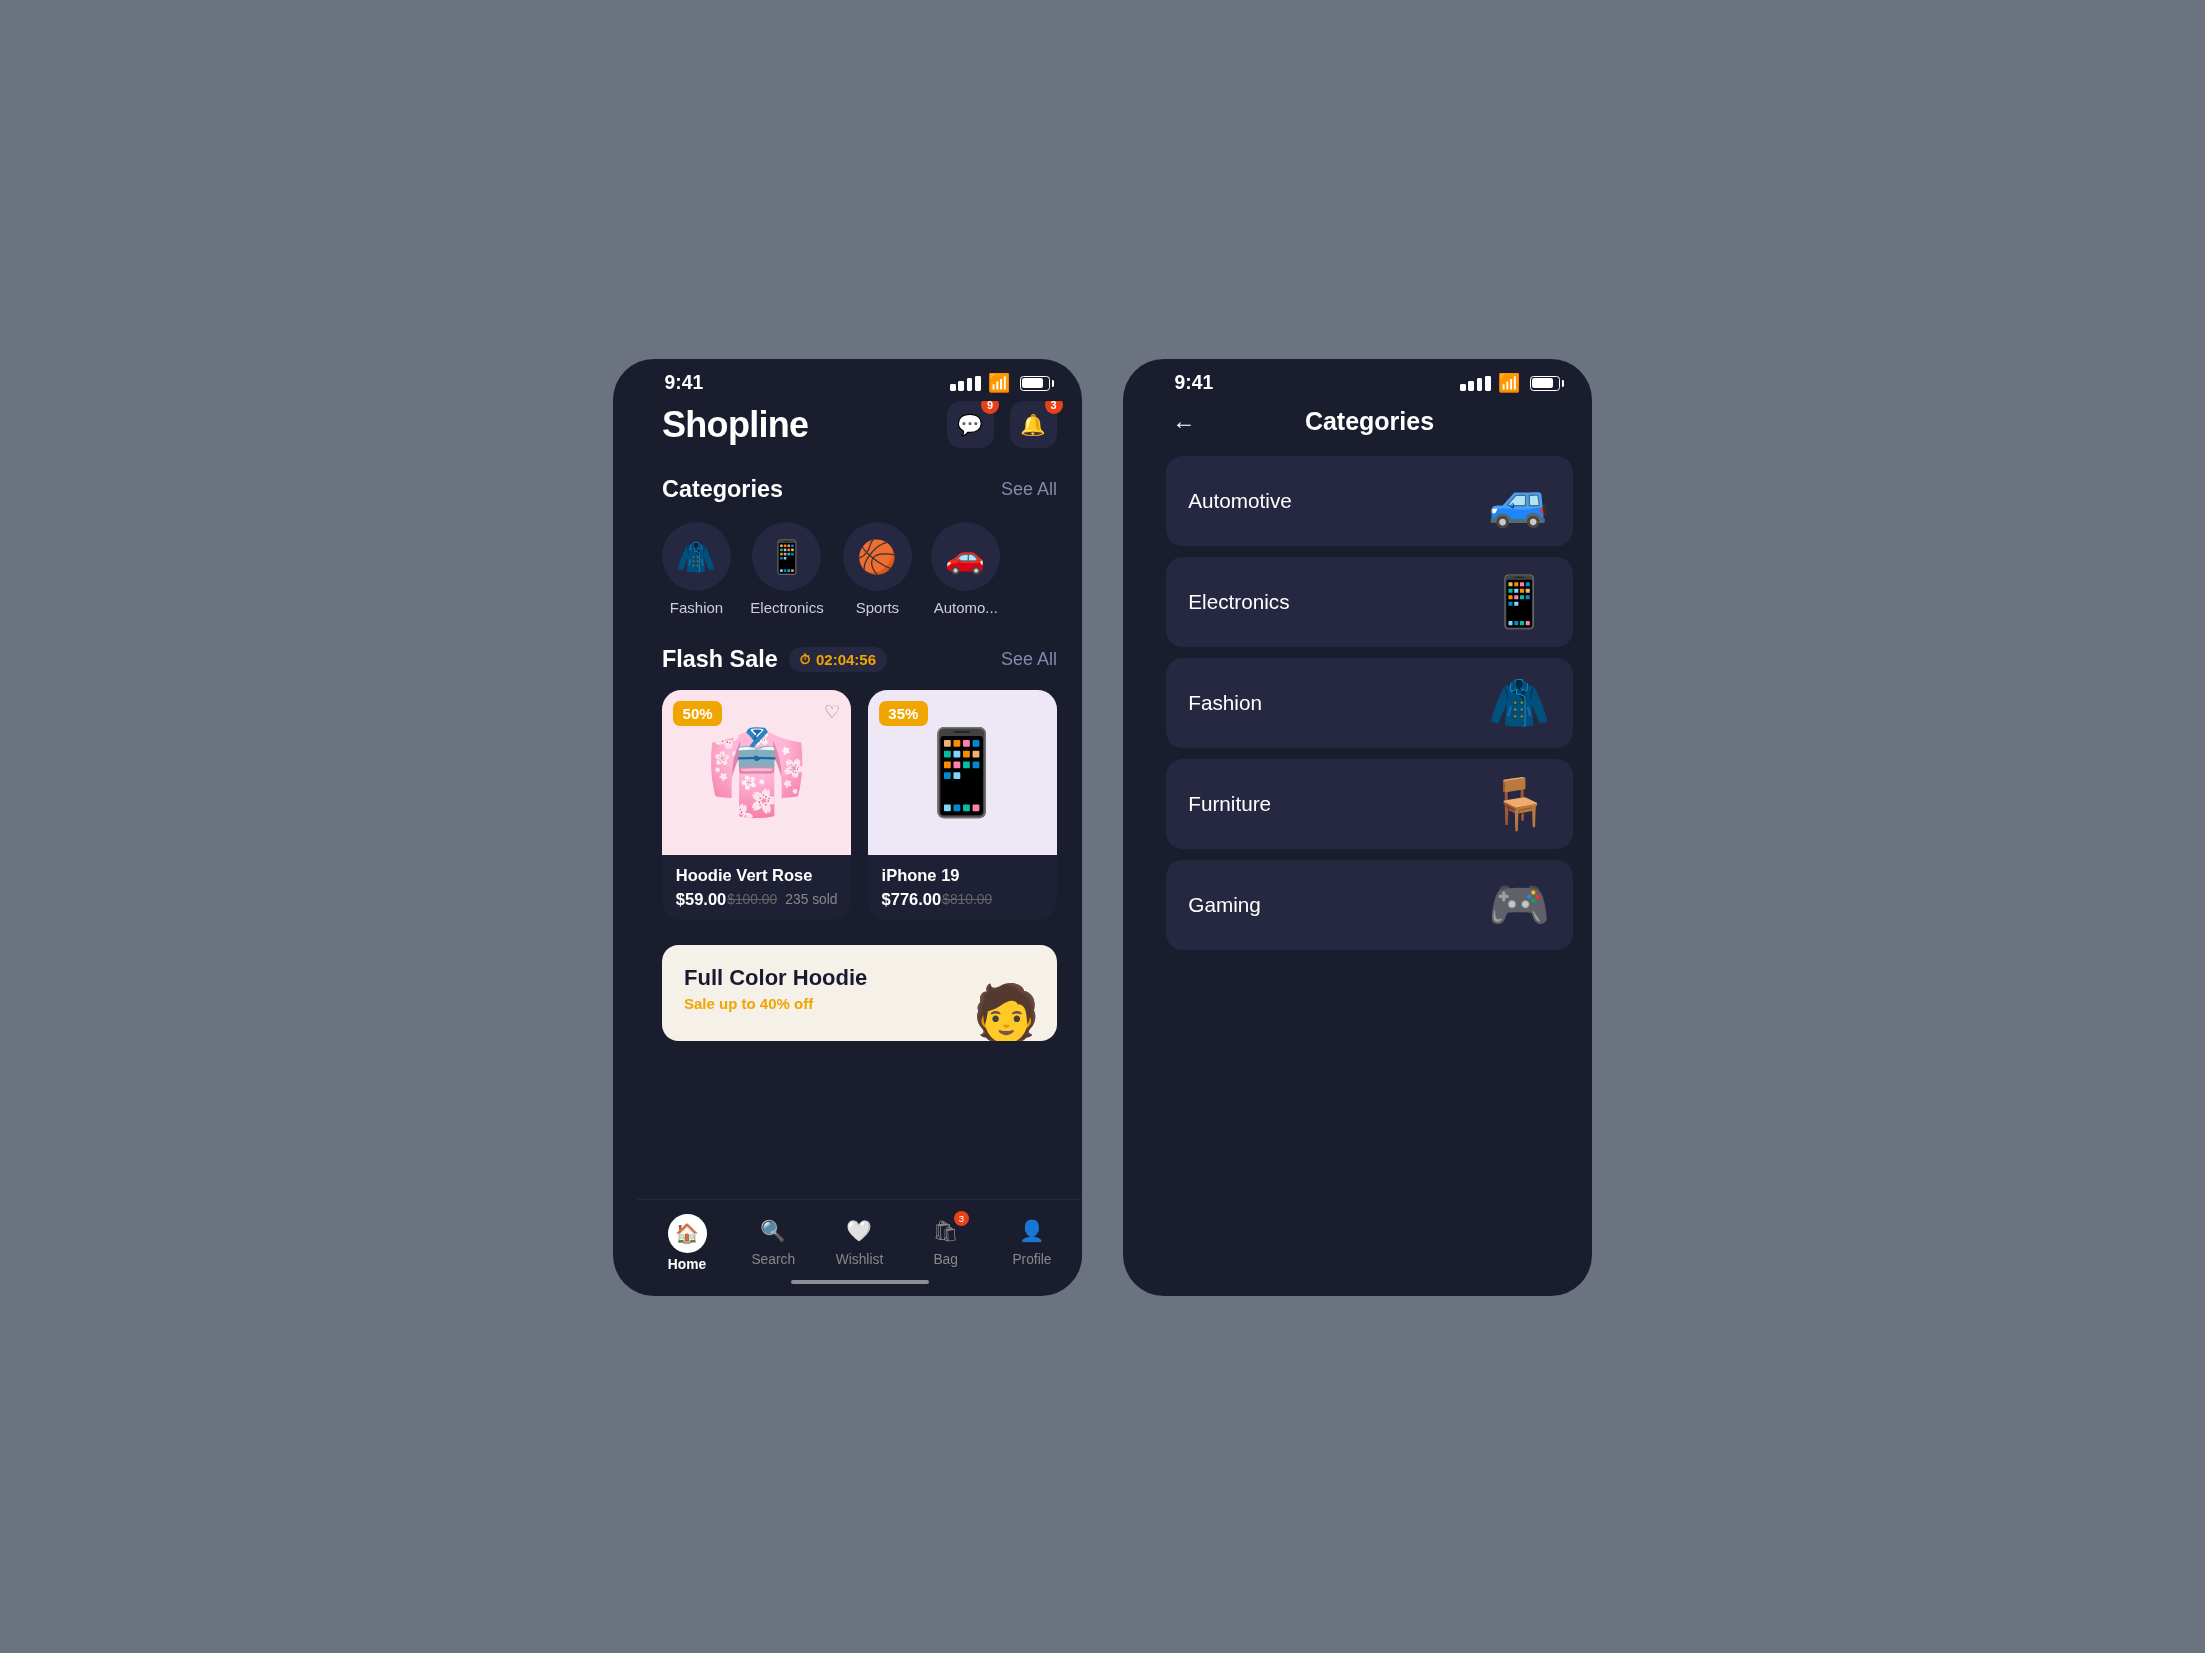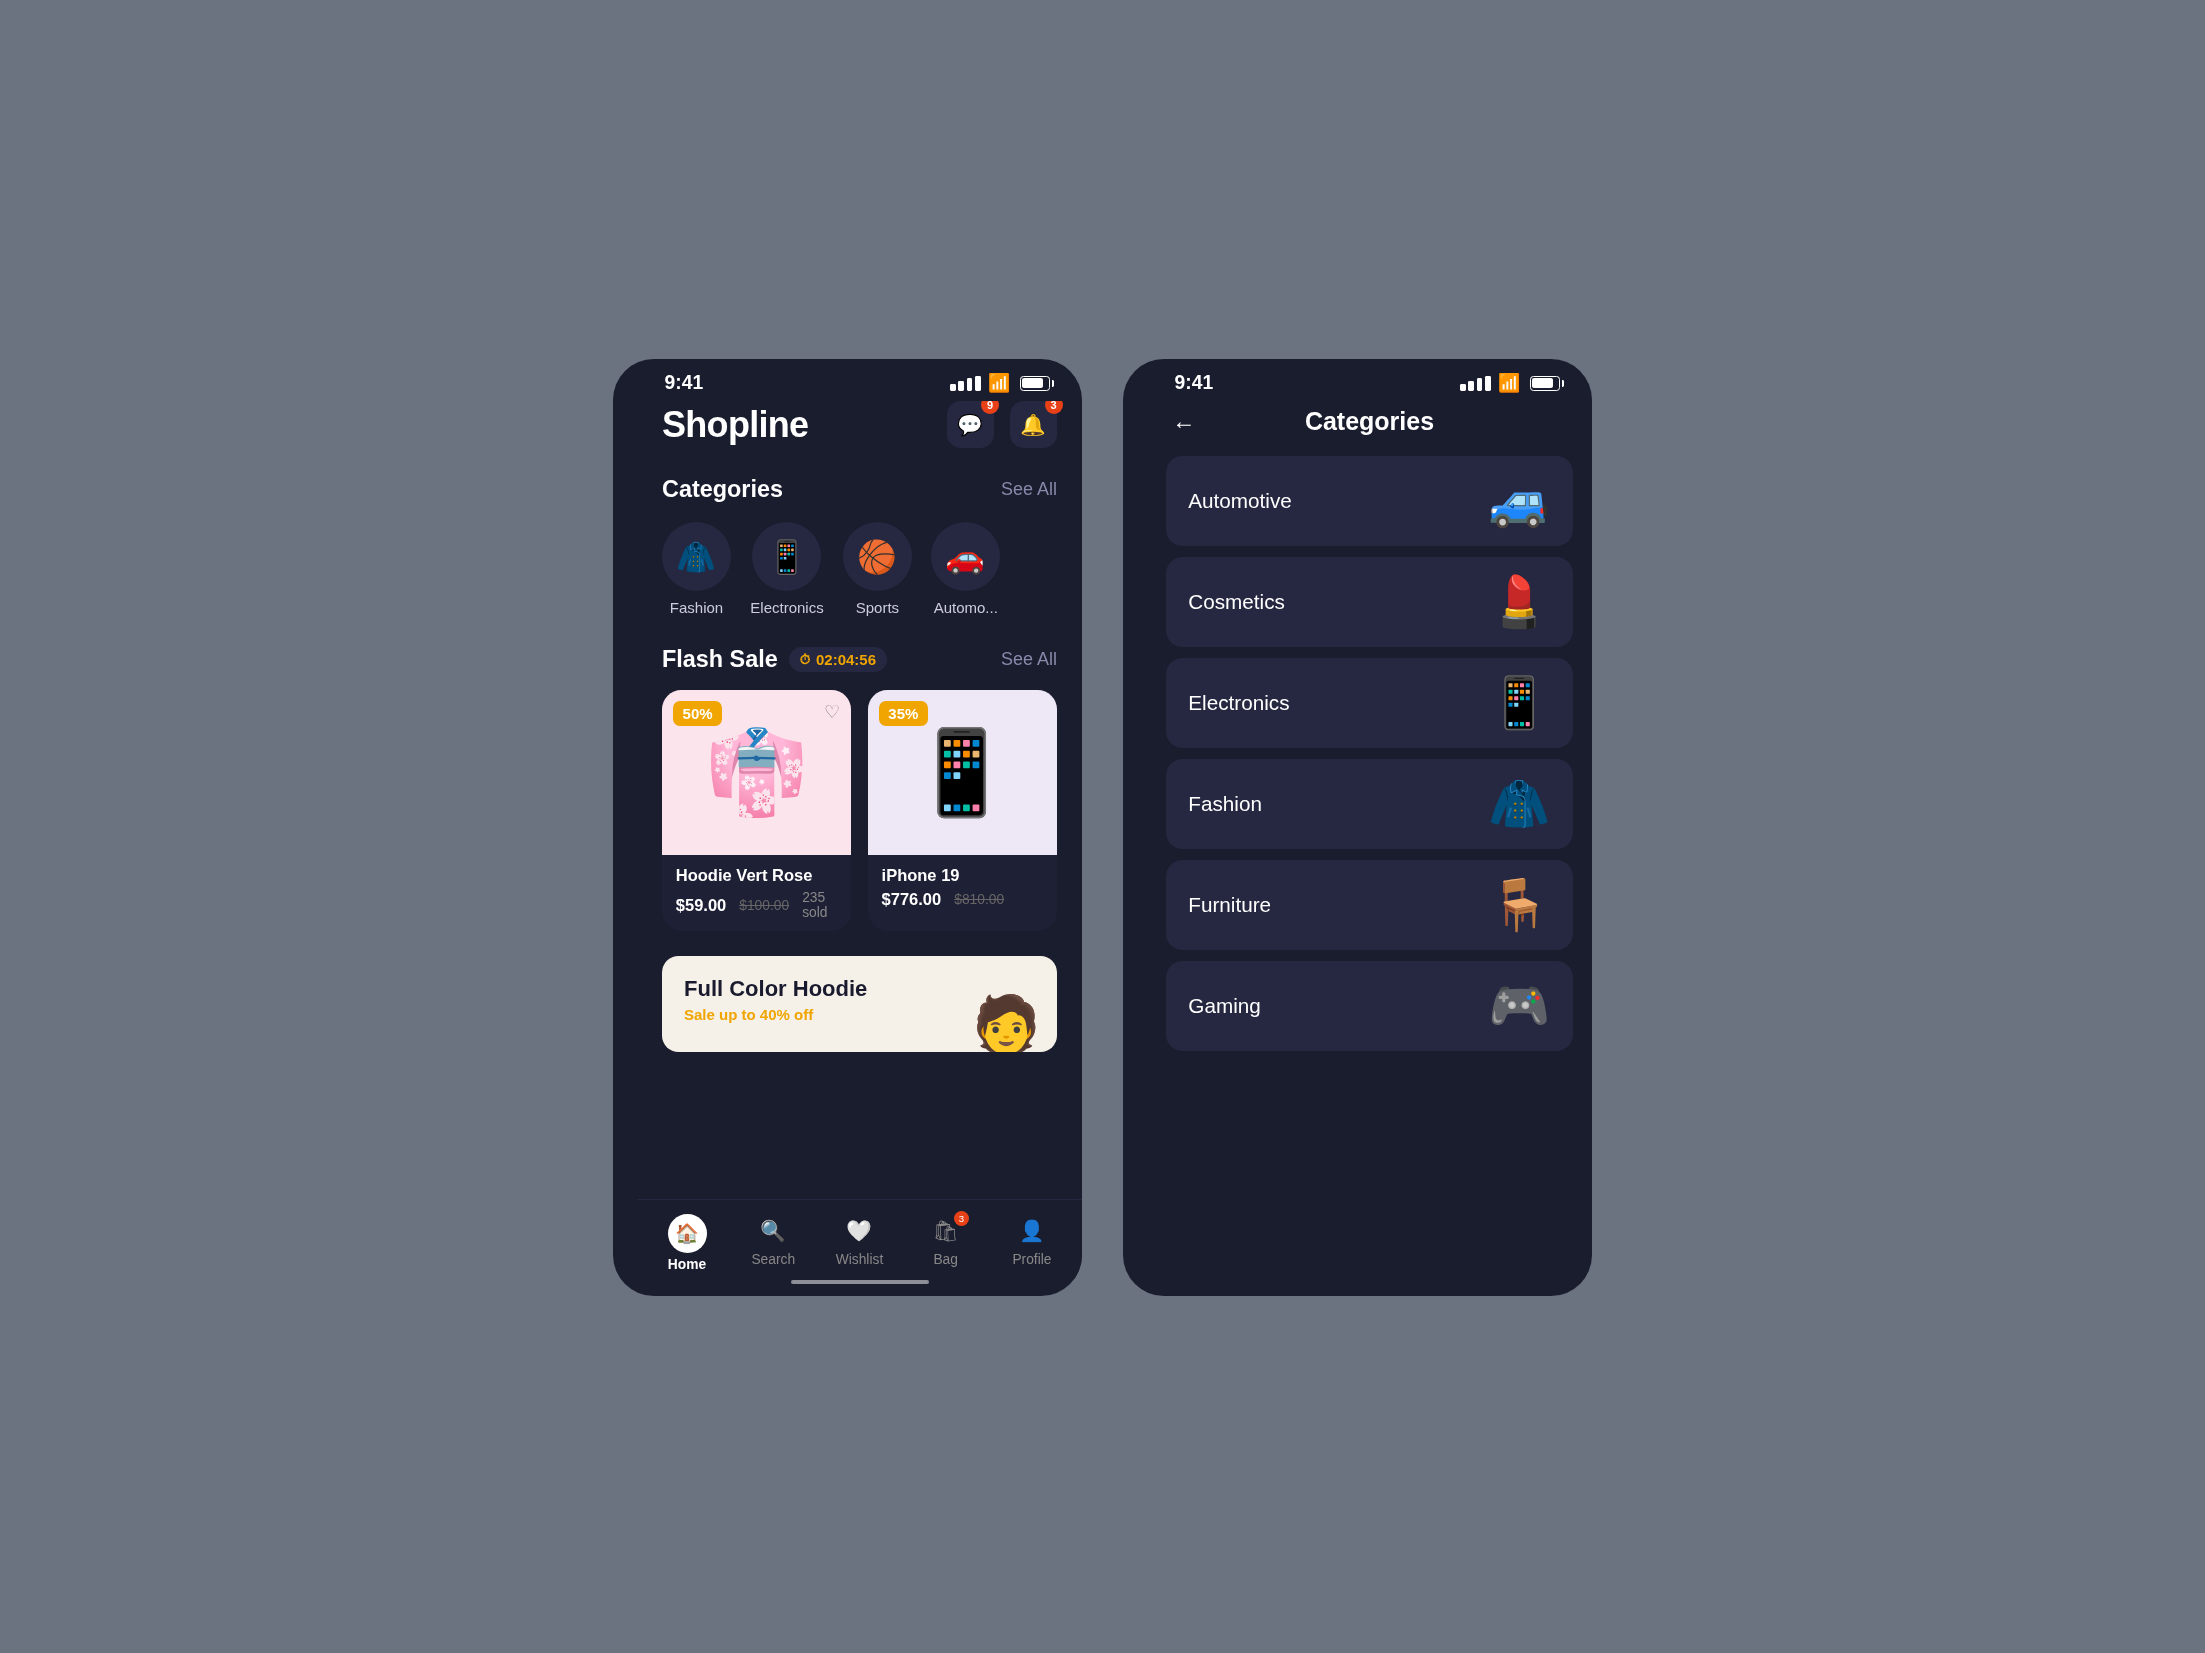--- a/index.html
+++ b/index.html
@@ -258,21 +258,21 @@
     }
     .product-name {
       color: white;
       font-size: 16.5px;
       font-weight: 600;
       margin-bottom: 5.5px;
     }
     .product-prices {
       display: flex;
       align-items: center;
-      gap: 13px;
+      gap: 1px;
     }
     .price-current {
       color: white;
       font-size: 16.5px;
       font-weight: 700;
     }
     .price-original {
       color: #666;
       font-size: 13.8px;
       text-decoration: line-through;
@@ -606,24 +606,20 @@
     </div>
 
     <div class="screen2-content">
       <div class="categories-list">
 
         <div class="cat-list-item">
           <span class="cat-list-name">Automotive</span>
           <span class="cat-list-image">🚙</span>
         </div>
 
-        <div class="cat-list-item">
-          <span class="cat-list-name">Cosmetics</span>
-          <span class="cat-list-image">💄</span>
-        </div>
 
         <div class="cat-list-item">
           <span class="cat-list-name">Electronics</span>
           <span class="cat-list-image">📱</span>
         </div>
 
         <div class="cat-list-item">
           <span class="cat-list-name">Fashion</span>
           <span class="cat-list-image">🧥</span>
         </div>

